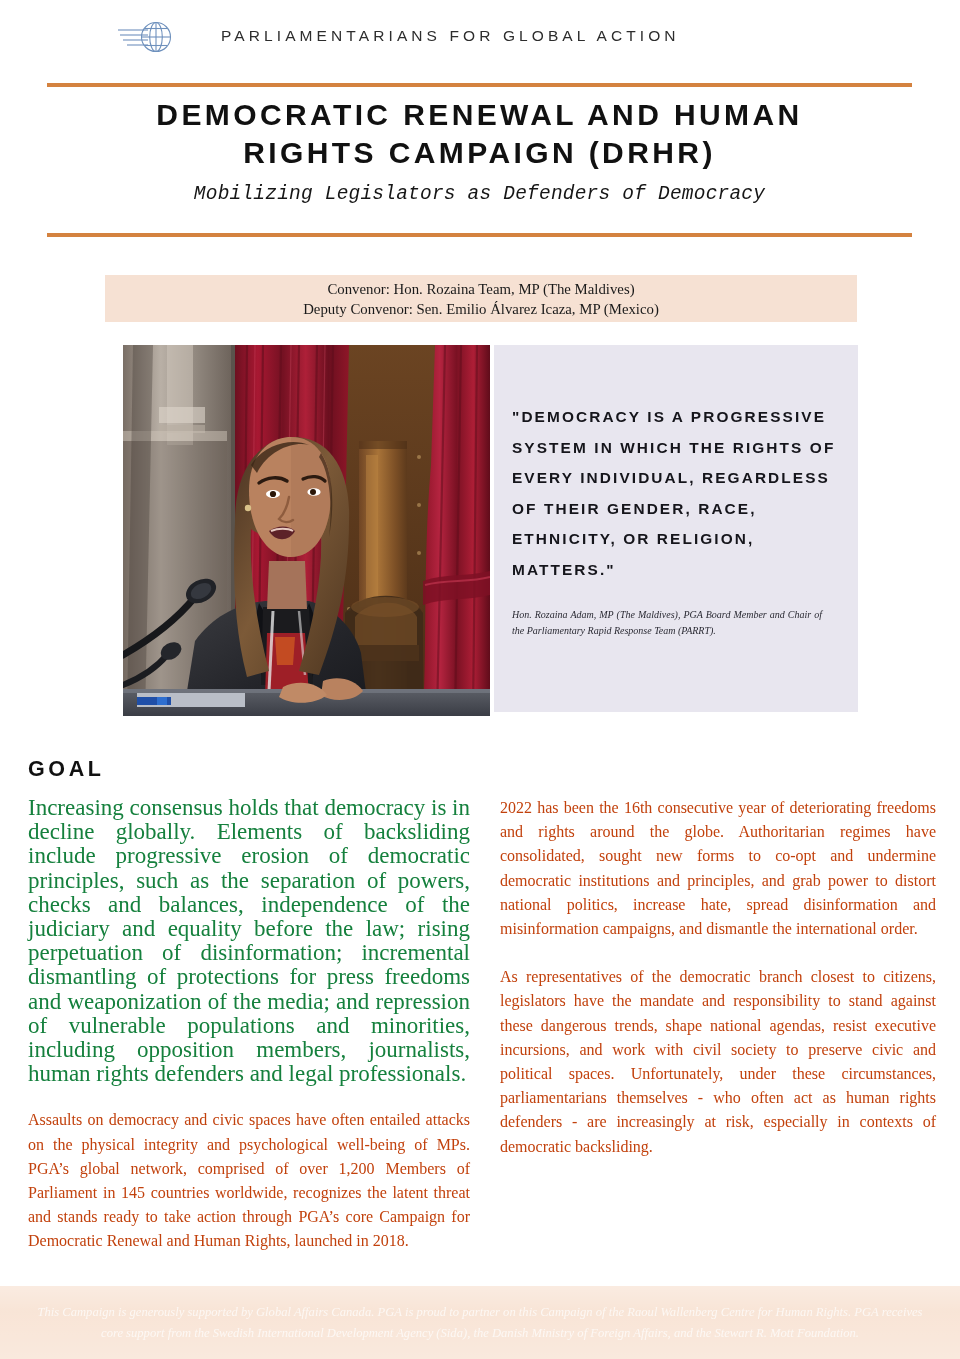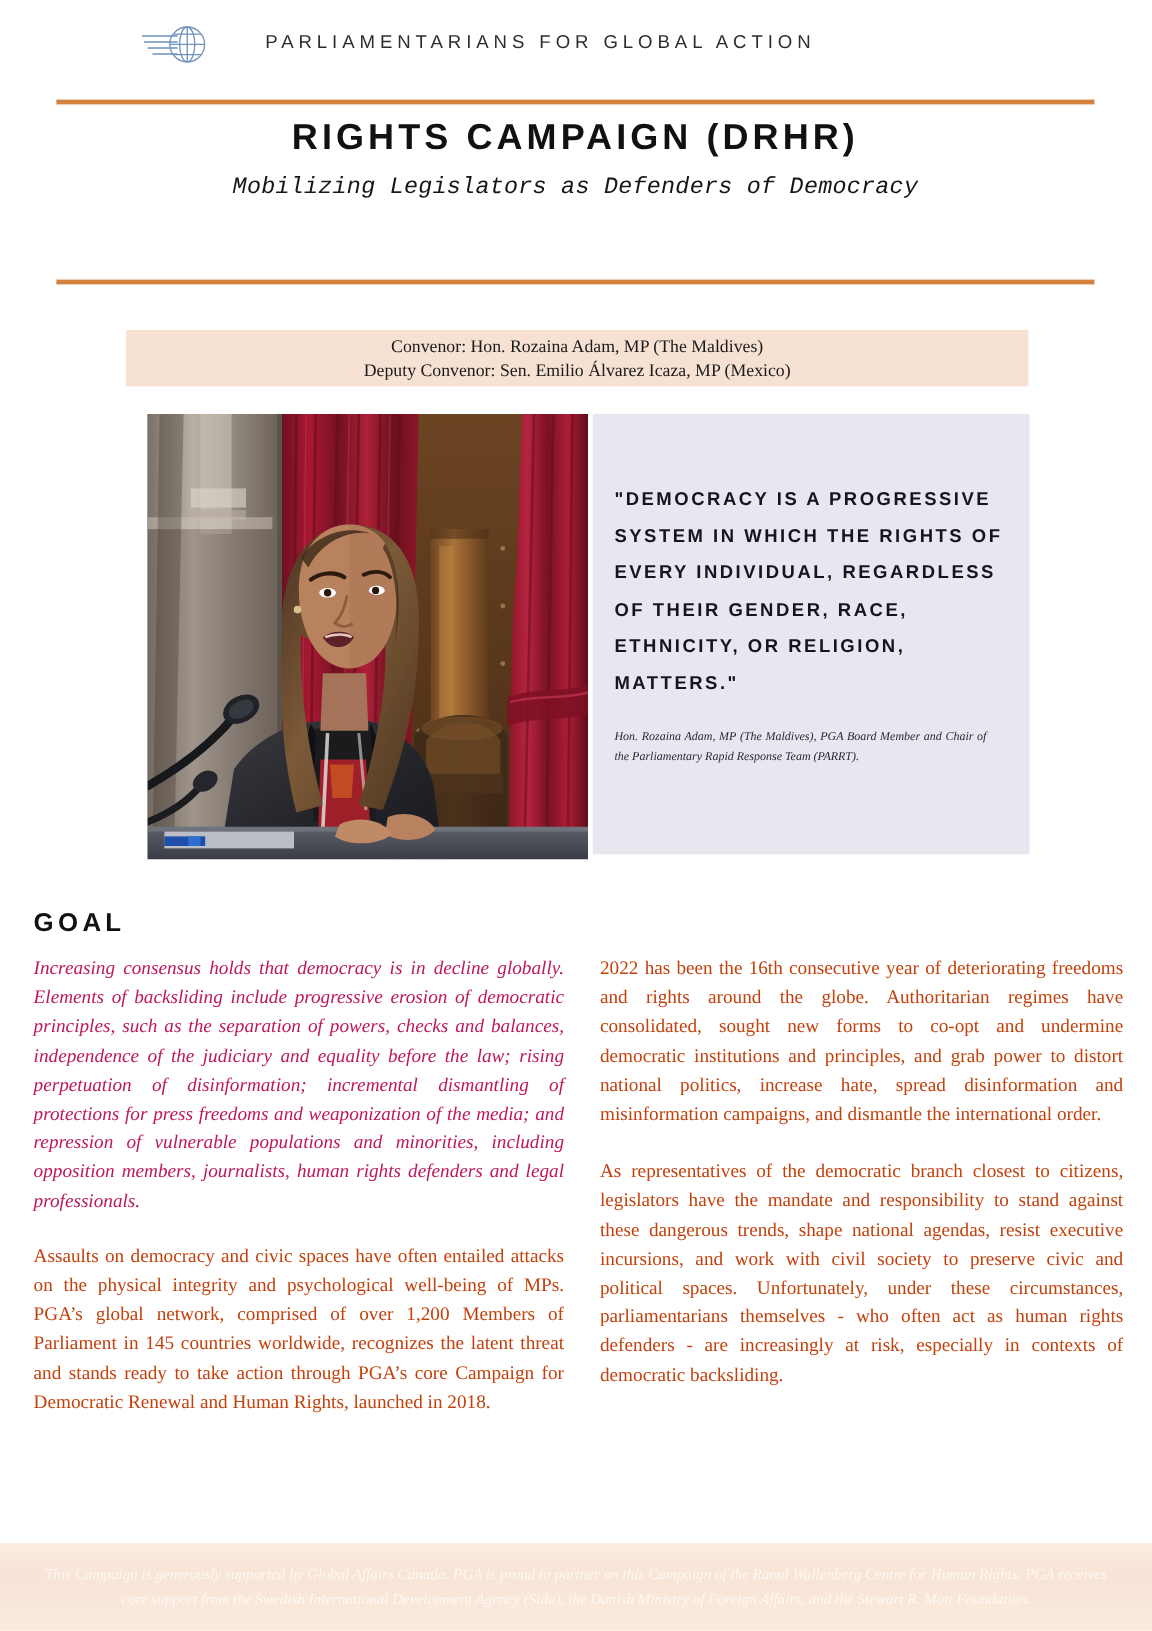--- a/index.html
+++ b/index.html
@@ -151,25 +151,24 @@
     width: 442px;
   }
   .col-right {
     position: absolute;
     left: 500px; top: 796px;
     width: 436px;
   }
 
   .p-italic {
     font-family: "Liberation Serif", serif;
-    font-style: italic;
-    font-size: 16px;
+    font-size: 23px;
     line-height: 24.2px;
     text-align: justify;
-    color: #be185d;
+    color: #15803d;
     margin: 0;
   }
   .p-body {
     font-family: "Liberation Serif", serif;
     font-size: 16px;
     line-height: 24.2px;
     text-align: justify;
     color: #c2410c;
     margin: 0;
   }
@@ -224,28 +223,29 @@
         <line x1="38" y1="8.5" x2="38" y2="37.5"></line>
       </g>
     </svg>
   </span>
   <span class="brandname">PARLIAMENTARIANS FOR GLOBAL ACTION</span>
 </div>
 
 <div class="rule rule-top"></div>
 
 <div class="title-block">
+  <div class="title-line">DEMOCRATIC RENEWAL AND HUMAN</div>
   <div class="title-line">RIGHTS CAMPAIGN (DRHR)</div>
   <div class="subtitle">Mobilizing Legislators as Defenders of Democracy</div>
 </div>
 
 <div class="rule rule-bottom"></div>
 
 <div class="convenor">
-  <div class="convenor-line">Convenor: Hon. Rozaina Adam, MP (The Maldives)</div>
+  <div class="convenor-line">Convenor: Hon. Rozaina Team, MP (The Maldives)</div>
   <div class="convenor-line">Deputy Convenor: Sen. Emilio Álvarez Icaza, MP (Mexico)</div>
 </div>
 
 <div class="photo">
   <svg width="367" height="371" viewBox="0 0 367 371">
     <defs>
       <linearGradient id="marble" x1="0" y1="0" x2="1" y2="0">
         <stop offset="0%" stop-color="#7a6f66"></stop>
         <stop offset="35%" stop-color="#b9b0a6"></stop>
         <stop offset="70%" stop-color="#8e857c"></stop>

